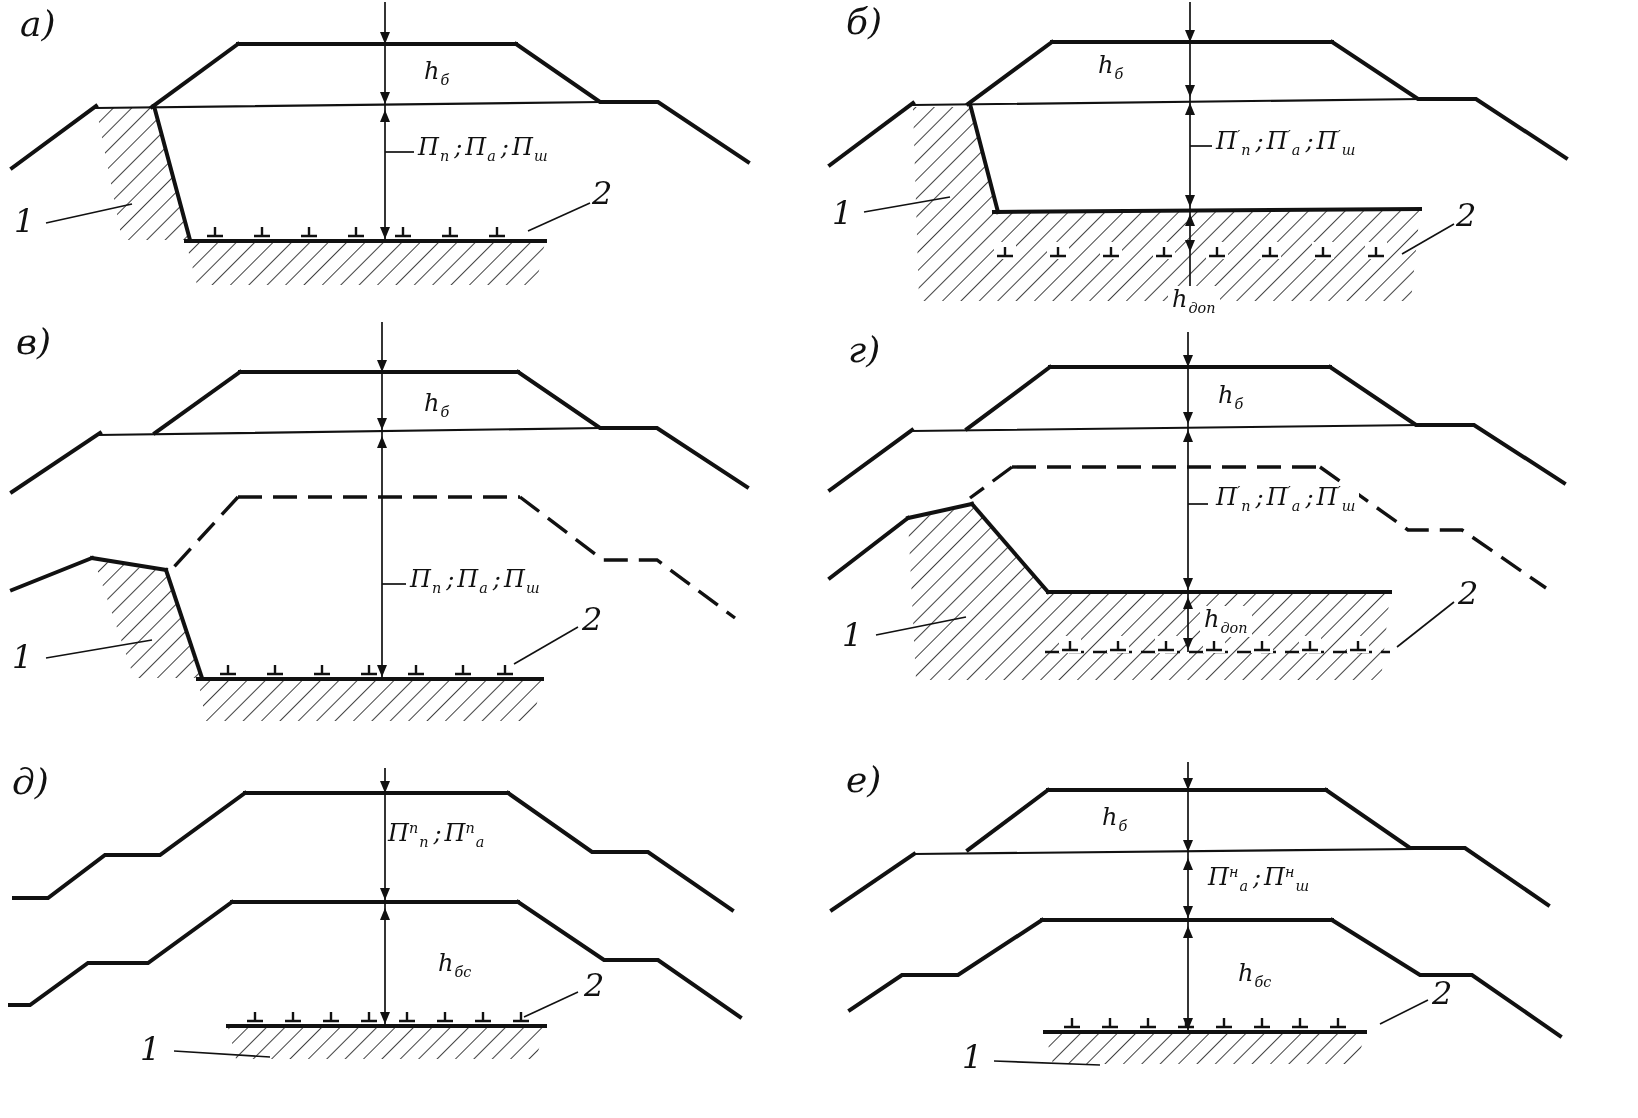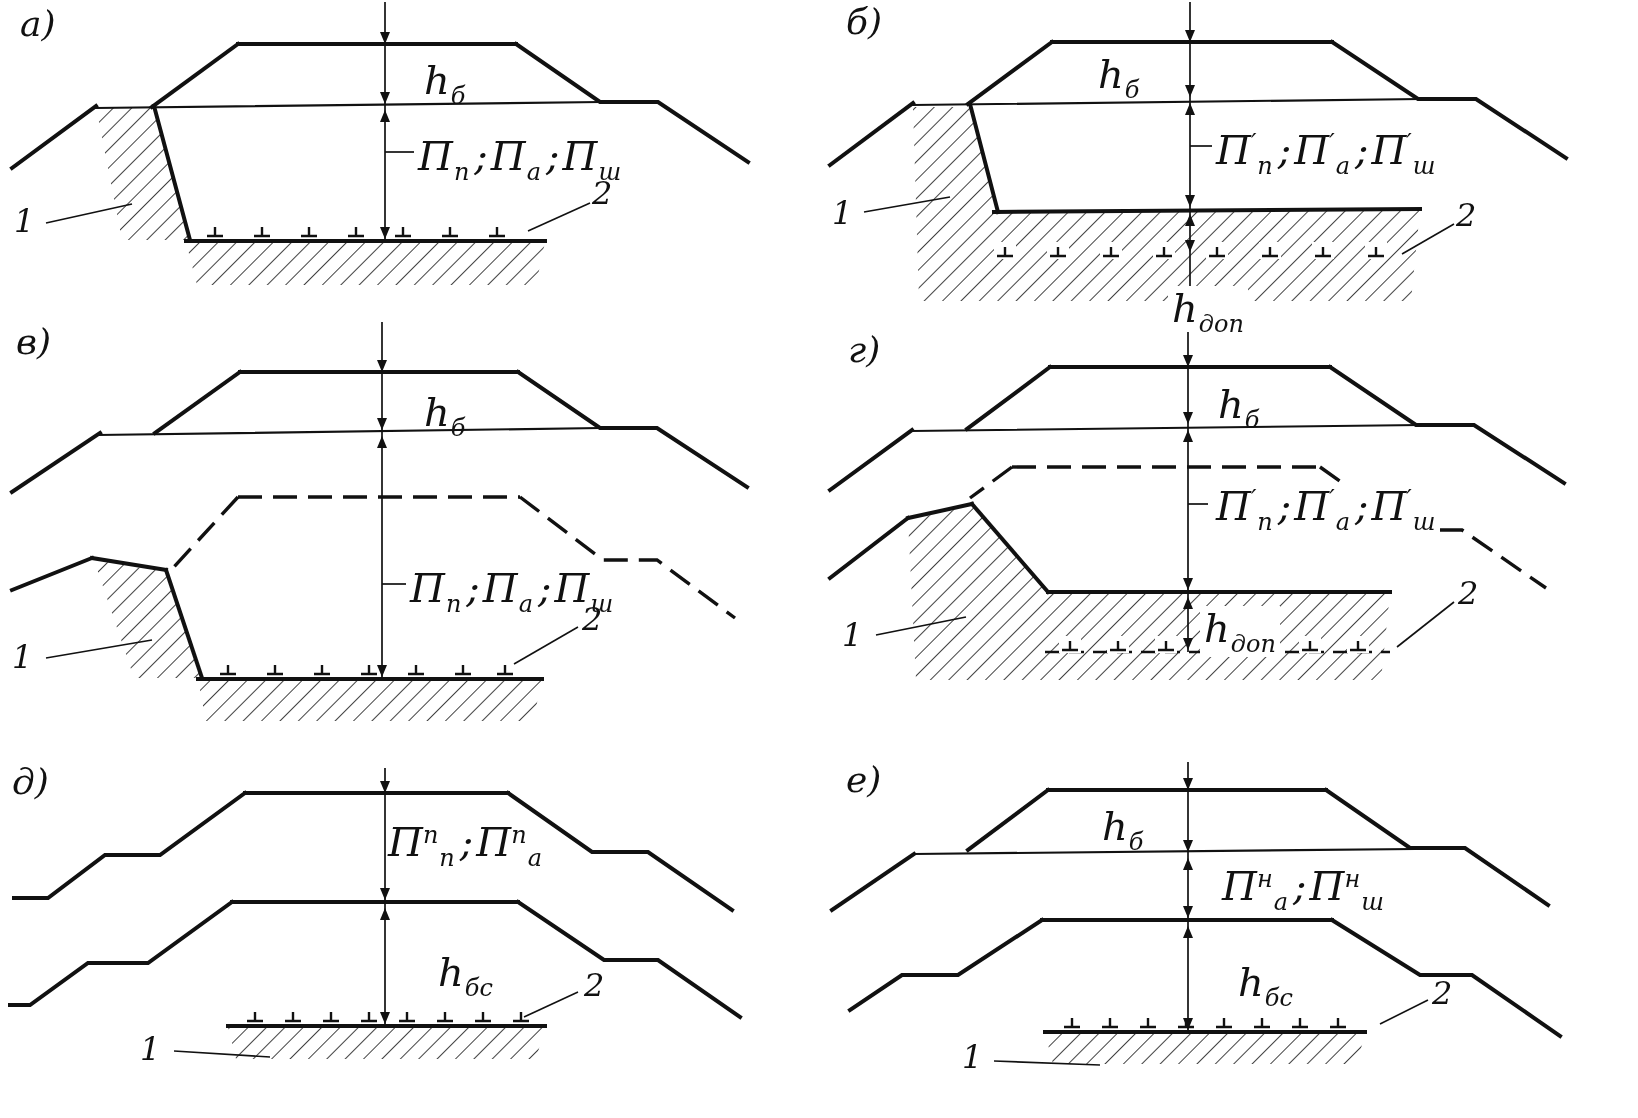--- a/index.html
+++ b/index.html
@@ -12,21 +12,21 @@
   .thick{stroke:#111;stroke-width:4;fill:none;stroke-linecap:square;stroke-linejoin:miter;}
   .thin{stroke:#111;stroke-width:2.2;fill:none;stroke-linecap:square;}
   .dash{stroke:#111;stroke-width:3.4;fill:none;stroke-dasharray:24 11;stroke-linecap:butt;}
   .dash2{stroke:#111;stroke-width:2.6;fill:none;stroke-dasharray:15 9;}
   .dim{stroke:#111;stroke-width:1.7;fill:none;}
   .leader{stroke:#111;stroke-width:1.6;fill:none;}
   .ah{fill:#111;stroke:none;}
   .hatch{fill:url(#hatch);stroke:none;}
 
   
-  .lbl{position:absolute;font-style:italic;font-size:40px;line-height:1.1;white-space:nowrap;color:#111;}
+  .lbl{position:absolute;font-style:italic;font-size:24px;line-height:1.1;white-space:nowrap;color:#111;}
   .tag{font-size:36px;}
   .callout{font-size:32px;}
   .sub{font-size:.6em;vertical-align:-.4em;margin-left:1px;}
   .sup{font-size:.6em;vertical-align:.55em;}
   .sep{margin:0 3px 0 5px;}
   .whitebg{background:#ffffff;padding:0 4px;}
 </style>
 </head>
 <body>
 
@@ -318,19 +318,19 @@
         <path class="ah" d="M368,166 l-5,12 h10 z"></path>
         <path class="ah" d="M368,270 l-5,-12 h10 z"></path>
       </g>
       <g>
         <path class="leader" d="M174,301 L280,305"></path>
         <path class="leader" d="M608,240 L560,264"></path>
       </g>
     </svg>
     <div class="lbl tag" style="left:26px;top:0px">е)</div>
     <div class="lbl" style="left:282px;top:44px"><span>h</span><span class="sub">б</span></div>
-    <div class="lbl whitebg" style="left:398px;top:104px"><span class="tok"><span>П</span><span class="sup">н</span><span class="sub">а</span></span><span class="sep">;</span><span class="tok"><span>П</span><span class="sup">н</span><span class="sub">ш</span></span></div>
+    <div class="lbl whitebg" style="left:384px;top:104px"><span class="tok"><span>П</span><span class="sup">н</span><span class="sub">а</span></span><span class="sep">;</span><span class="tok"><span>П</span><span class="sup">н</span><span class="sub">ш</span></span></div>
     <div class="lbl" style="left:418px;top:200px"><span>h</span><span class="sub">бс</span></div>
     <div class="lbl callout" style="left:142px;top:280px">1</div>
     <div class="lbl callout" style="left:612px;top:216px">2</div>
   </div>
 
 </div>
 
 </body></html>

